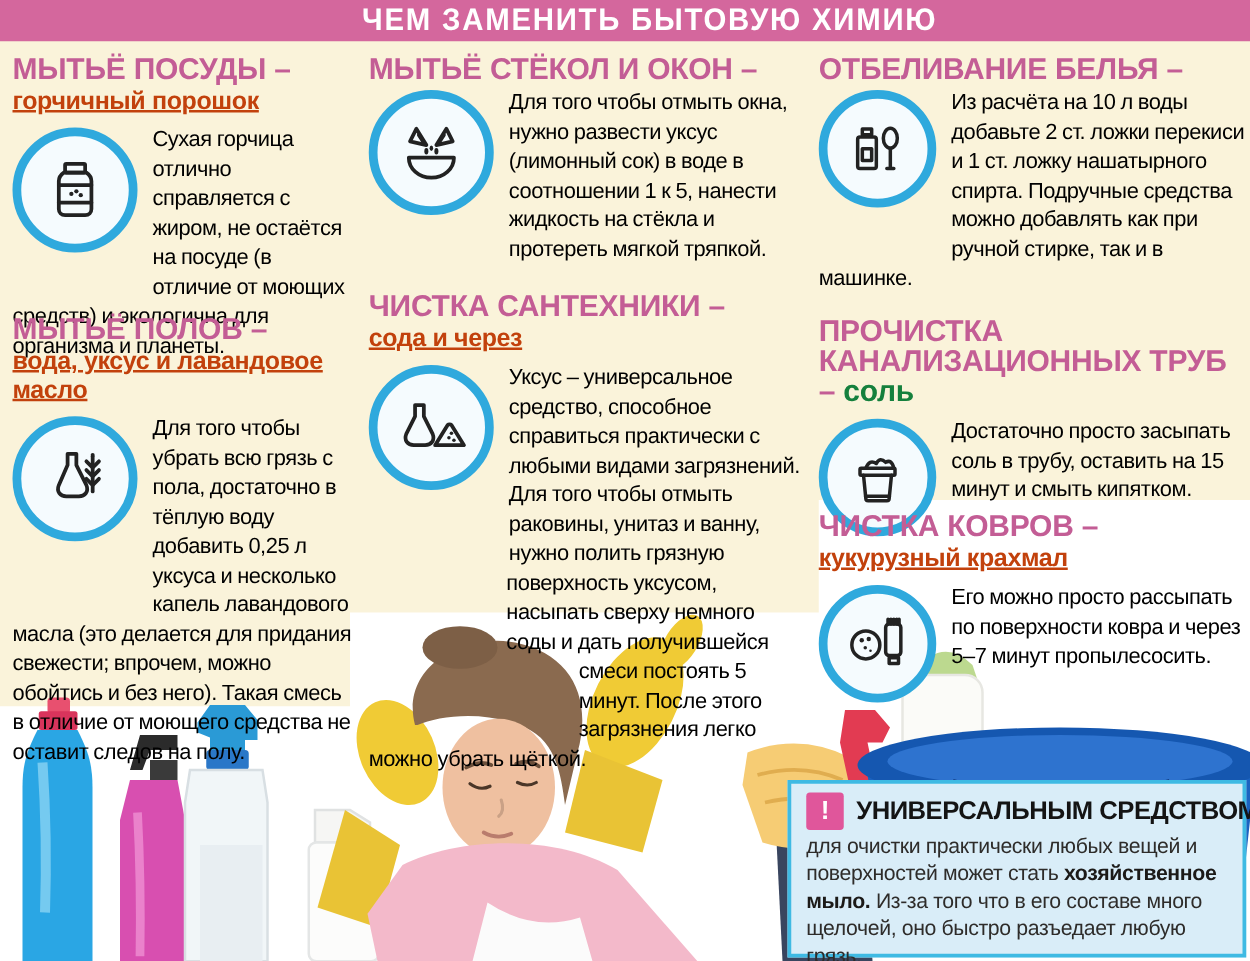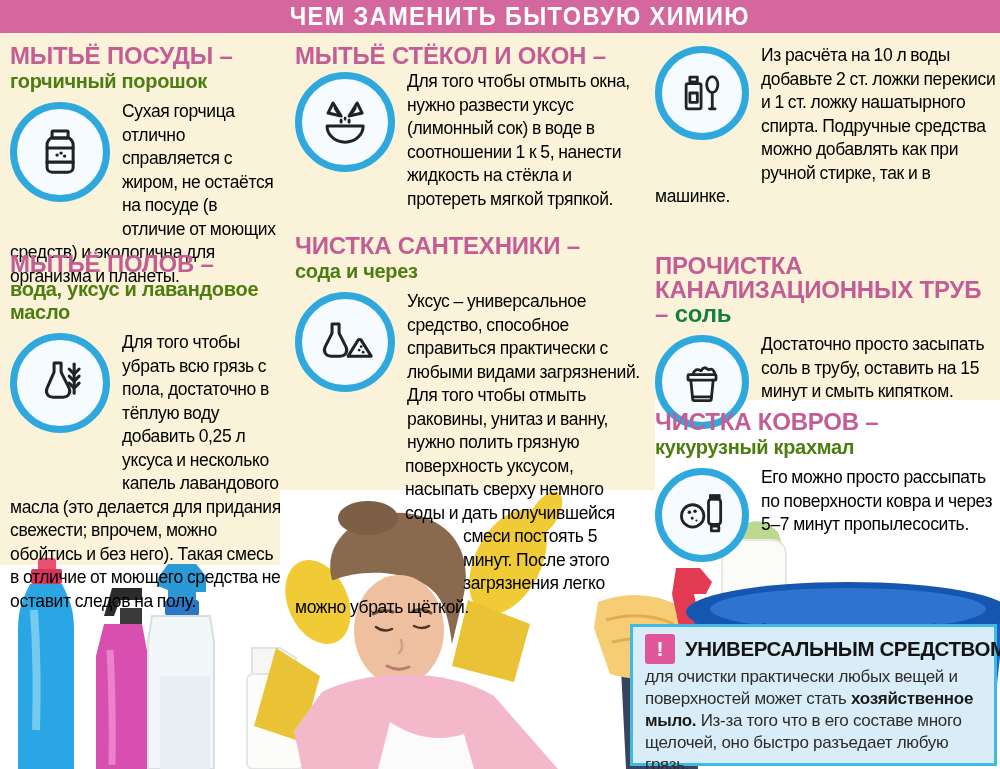--- a/index.html
+++ b/index.html
@@ -19,21 +19,21 @@
   }
   
   #photo-zone{
     position:absolute;left:0;top:400px;width:1000px;height:369px;background:#fff;
     clip-path:polygon(0 165px,280px 165px,280px 90px,655px 90px,655px 0,1000px 0,1000px 369px,0 369px);
   }
   #photo-svg{position:absolute;left:0;top:480px;width:1000px;height:289px;}
   
   .card{position:absolute;z-index:3;}
   .hd{margin:0 0 2px 0;font-size:24px;line-height:24px;font-weight:bold;color:#c35d95;letter-spacing:-.2px;}
-  .sub{font-size:20px;line-height:23px;font-weight:bold;color:#4d7c0f;letter-spacing:-.3px;margin:0 0 7px 0;}
+  .sub{font-size:20px;line-height:23px;font-weight:bold;color:#c2410c;letter-spacing:-.3px;margin:0 0 7px 0;text-decoration:underline;}
   .sub-inline{color:#15803d;}
   .p-body{margin:0;font-size:17.5px;line-height:23.5px;color:#000000;letter-spacing:-.35px;word-spacing:-.5px;}
   .icon-wrap{
     float:left;border-radius:50%;background:#f5fbfe;border:7px solid #2fa9dd;
     display:flex;align-items:center;justify-content:center;
     margin:2px 12px 18px 0;box-sizing:border-box;
   }
   .icon-wrap svg{width:70%;height:70%;}
   .lg{width:100px;height:100px;}
   .sm{width:94px;height:94px;}
@@ -212,20 +212,21 @@
             <circle class="icf" cx="46" cy="34.5" r="1.4"></circle>
         </svg>
       </span>
       <span class="sp1"></span>
       <span class="sp2"></span>
       <p class="p-body">Уксус – универсальное средство, способное справиться практически с любыми видами загрязнений. Для того чтобы отмыть раковины, унитаз и ванну, нужно полить грязную поверхность уксусом, насыпать сверху немного соды и дать получившейся смеси постоять 5 минут. После этого загрязнения легко можно убрать щёткой.</p>
     </div>
   </section>
 
   <section class="card" style="left:655px;top:44px;width:342px">
+    <h2 class="hd">ОТБЕЛИВАНИЕ БЕЛЬЯ –</h2>
     <div>
       <span class="icon-wrap sm" style="margin-bottom:26px">
         <svg viewBox="0 0 60 60">
             <g class="ic">
           <rect x="17" y="13" width="8" height="5"></rect>
           <rect x="13" y="20" width="16" height="27" rx="2"></rect>
           <path d="M17,30 h8 v10 h-8 z"></path>
           <ellipse cx="41" cy="21" rx="6" ry="8.5"></ellipse>
           <path d="M41,29.5 V46 M38,47 h6"></path>
         </g>

